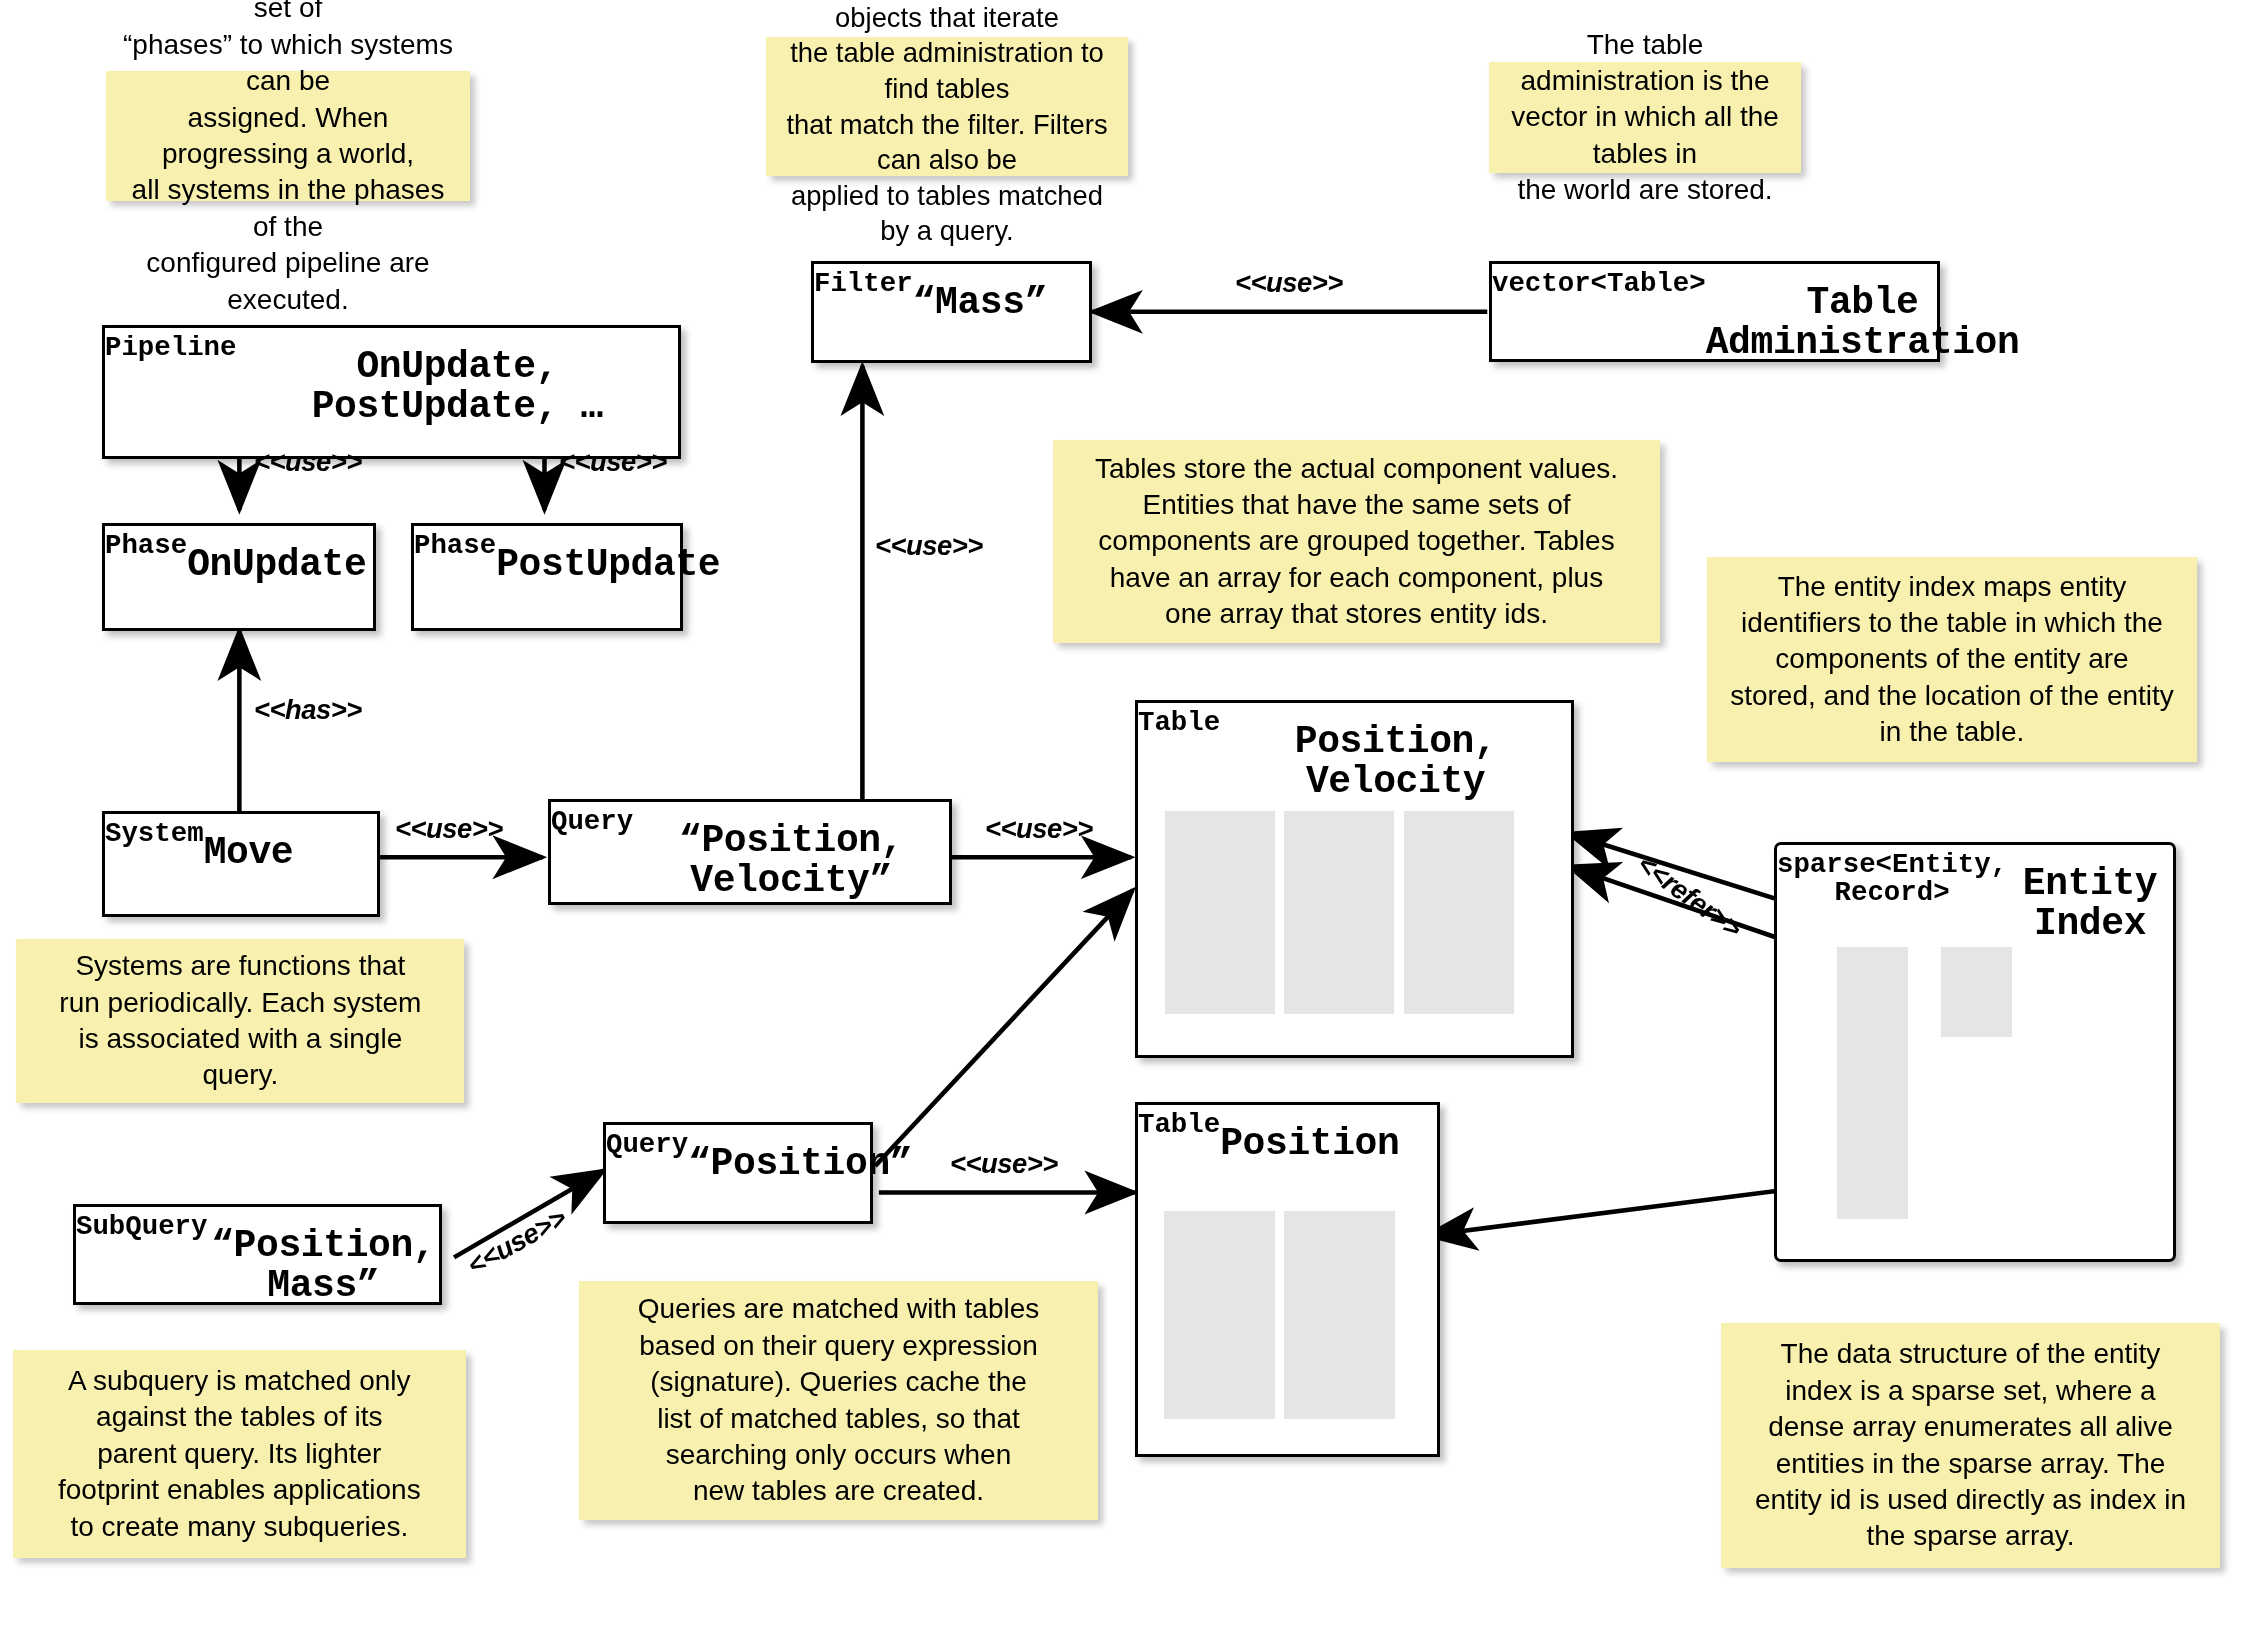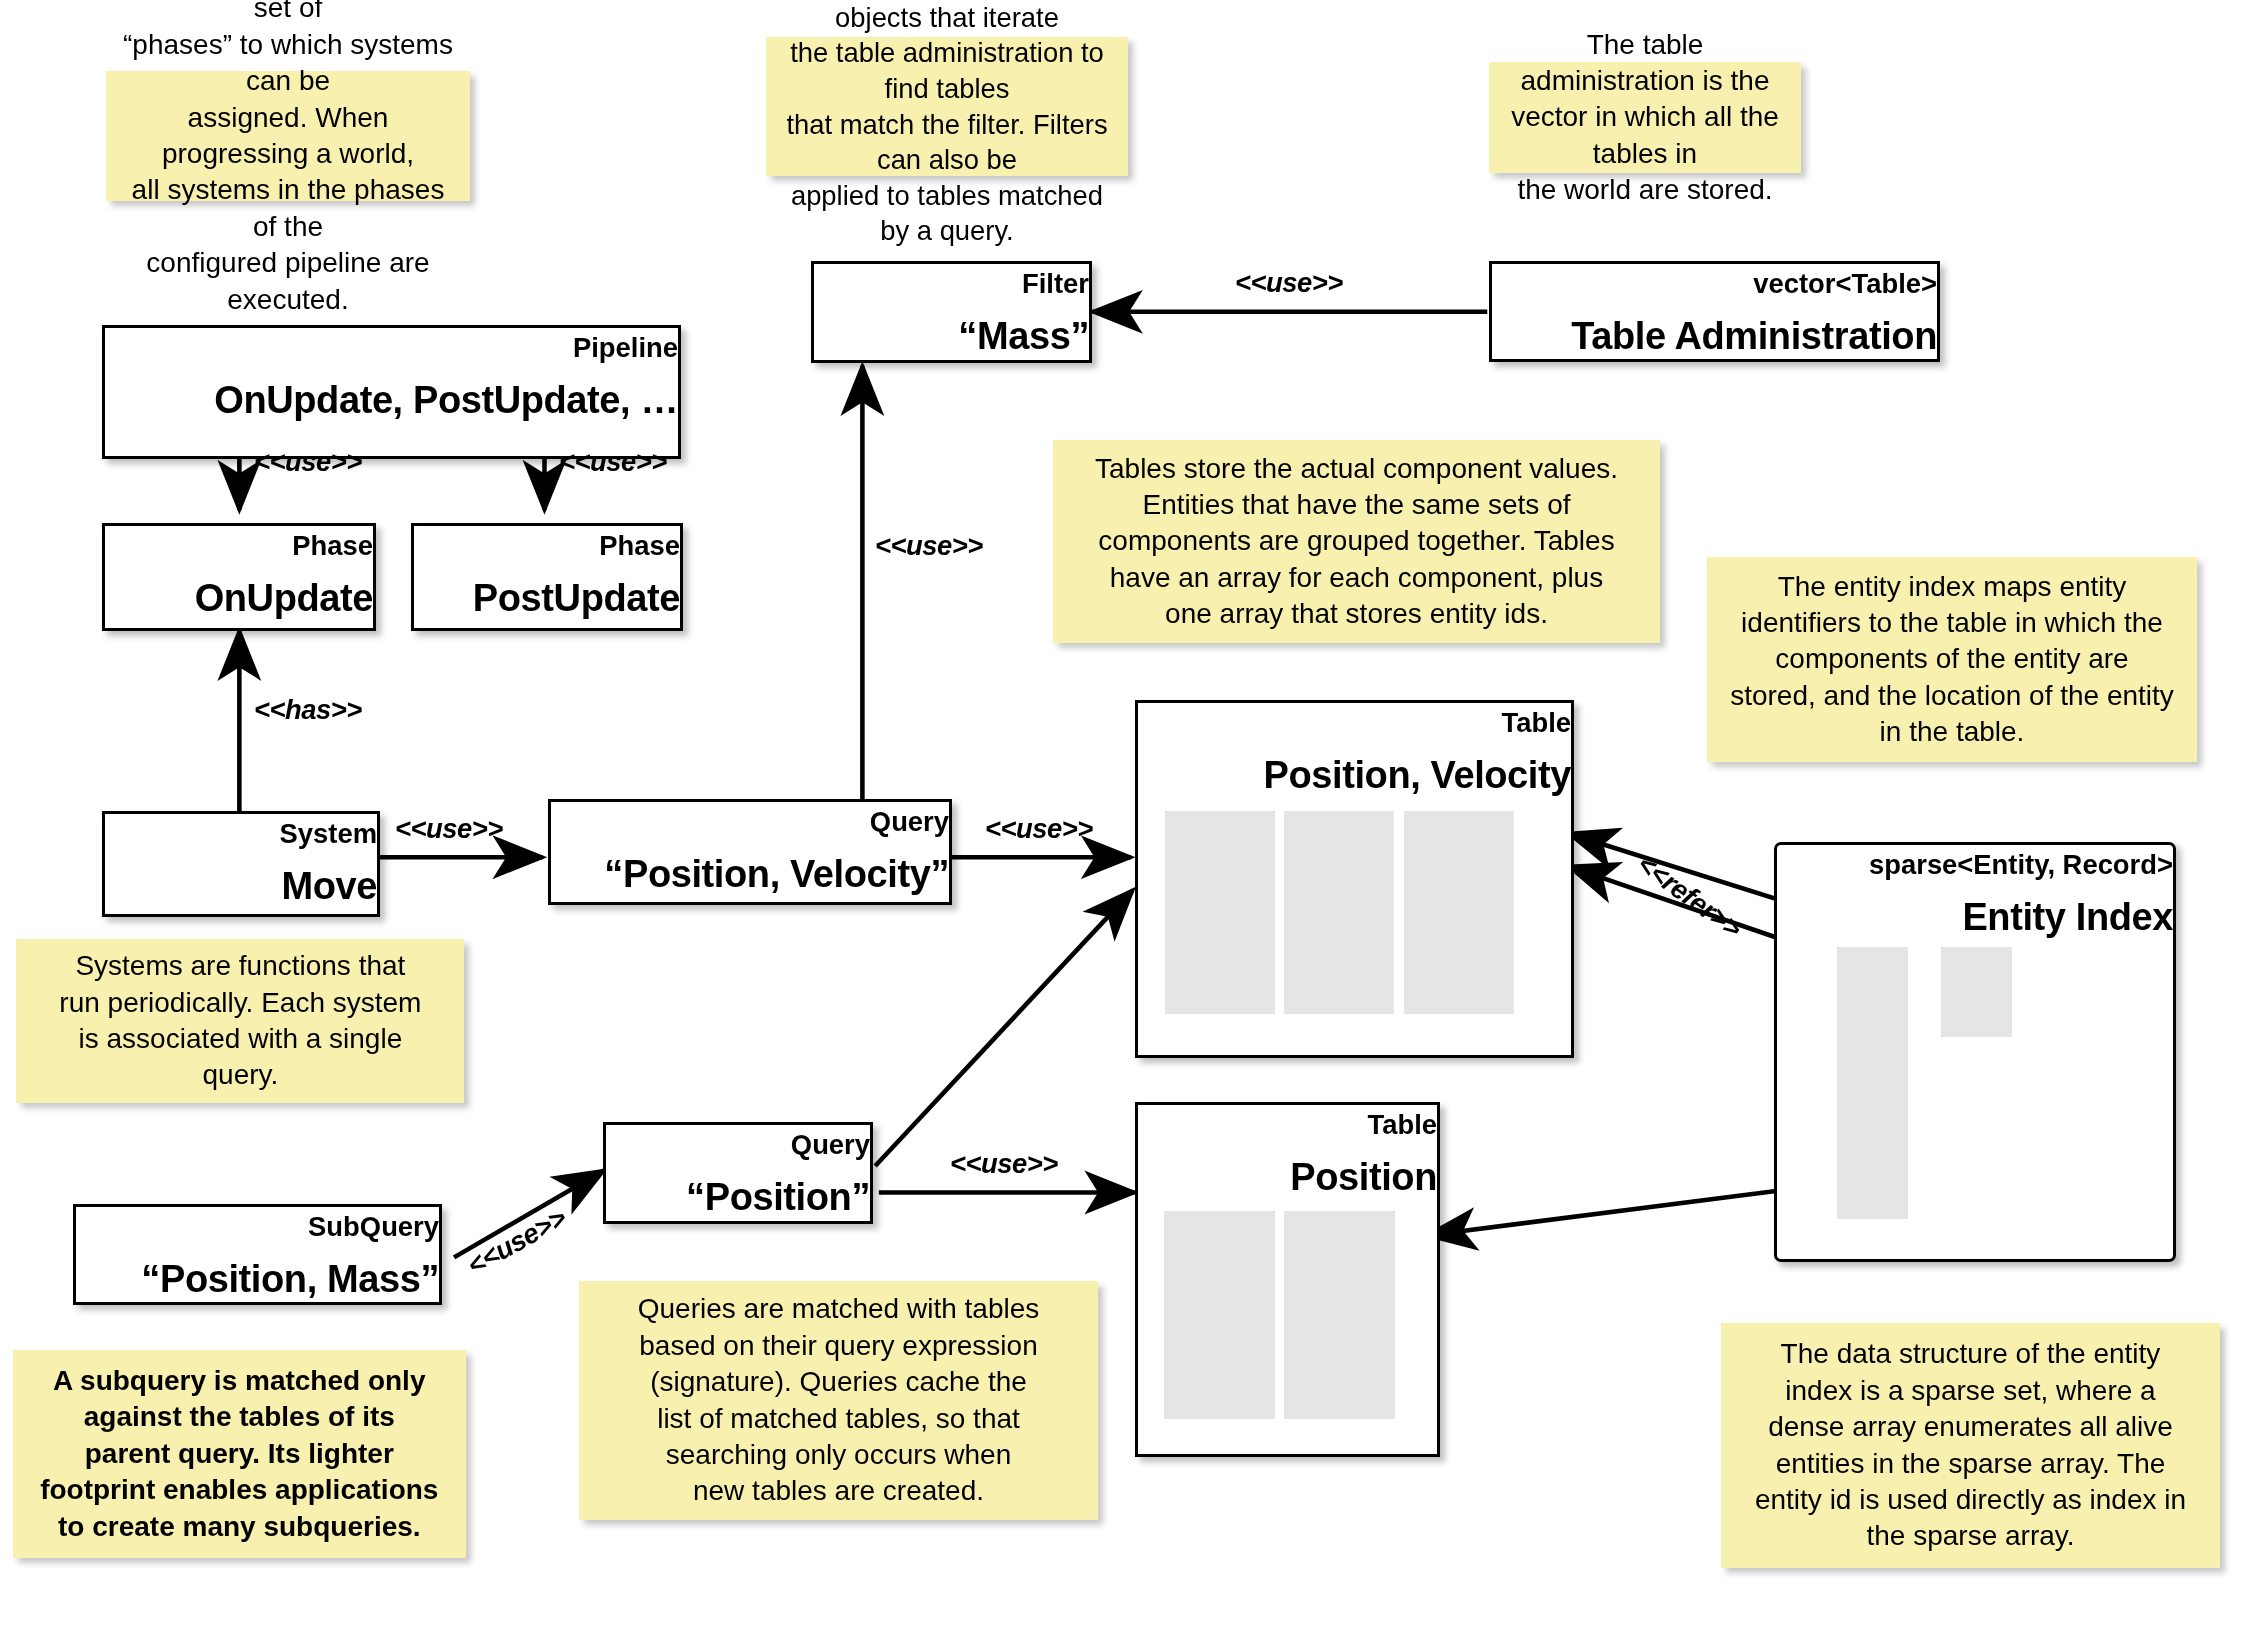--- a/index.html
+++ b/index.html
@@ -27,22 +27,23 @@
     white-space:pre-line;
   }
 
   
   .box{
     position:absolute;
     background:#ffffff;
     border:3.7px solid #000;
     box-sizing:border-box;
     box-shadow:4.6px 4.6px 6.4px rgba(0,0,0,0.25);
-    display:flex;flex-direction:column;
-    align-items:flex-end;
+    display:flex;flex-direction:row;
+    align-items:flex-start;
+    font-family:Liberation Mono, monospace;
   }
   .box .stereo{
     font-size:27.4px;font-weight:bold;line-height:1.05;
     margin-top:5.5px;text-align:center;
   }
   .box .name{
     font-size:38px;font-weight:bold;line-height:1.05;
     margin-top:19px;text-align:center;letter-spacing:-0.4px;
   }
 
@@ -144,21 +145,21 @@
 is associated with a single
 query.</div>
 
   <div class="note" style="left:579px;top:1281px;width:519px;height:239px;">Queries are matched with tables
 based on their query expression
 (signature). Queries cache the
 list of matched tables, so that
 searching only occurs when
 new tables are created.</div>
 
-  <div class="note" style="left:12.8px;top:1350px;width:453px;height:208px;font-weight:bold;">A subquery is matched only
+  <div class="note" style="left:12.8px;top:1350px;width:453px;height:208px;">A subquery is matched only
 against the tables of its
 parent query. Its lighter
 footprint enables applications
 to create many subqueries.</div>
 
   <div class="note" style="left:1721px;top:1323px;width:499px;height:245px;">The data structure of the entity
 index is a sparse set, where a
 dense array enumerates all alive
 entities in the sparse array. The
 entity id is used directly as index in

